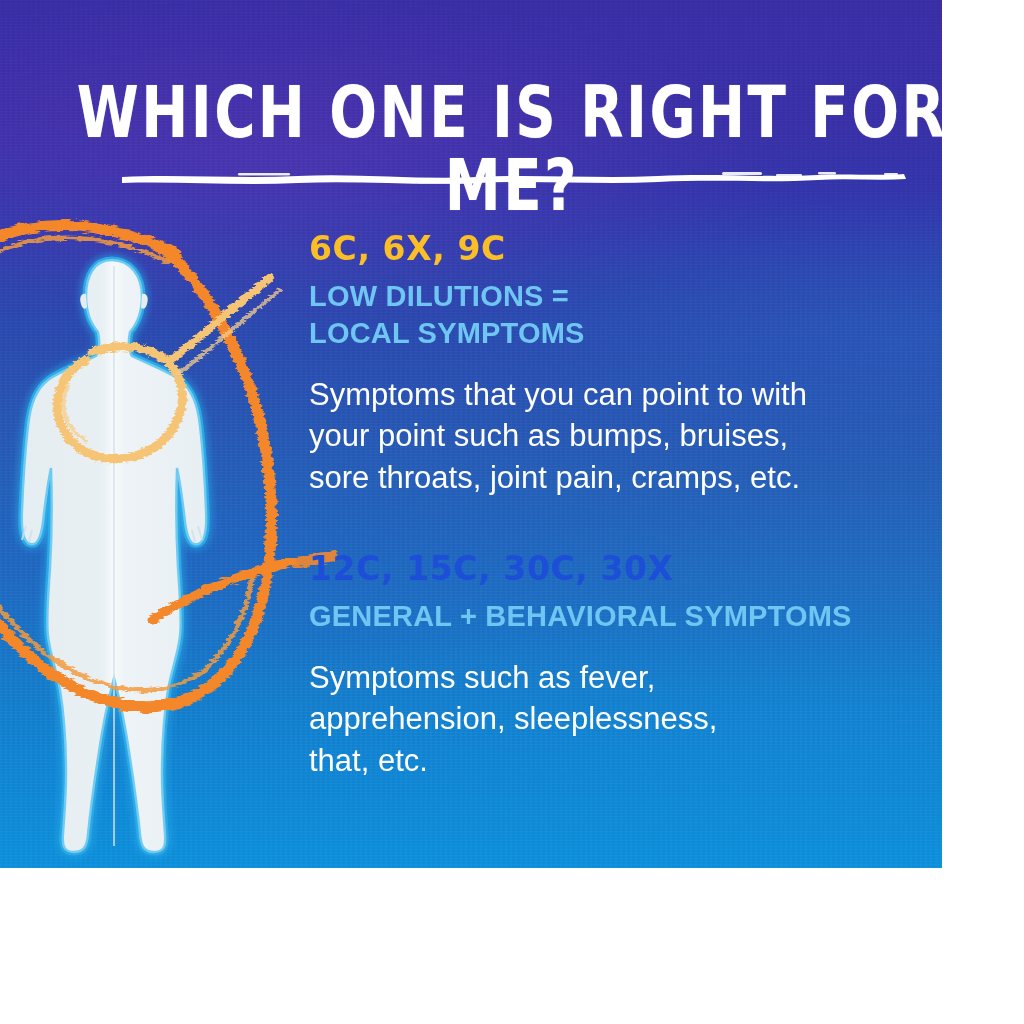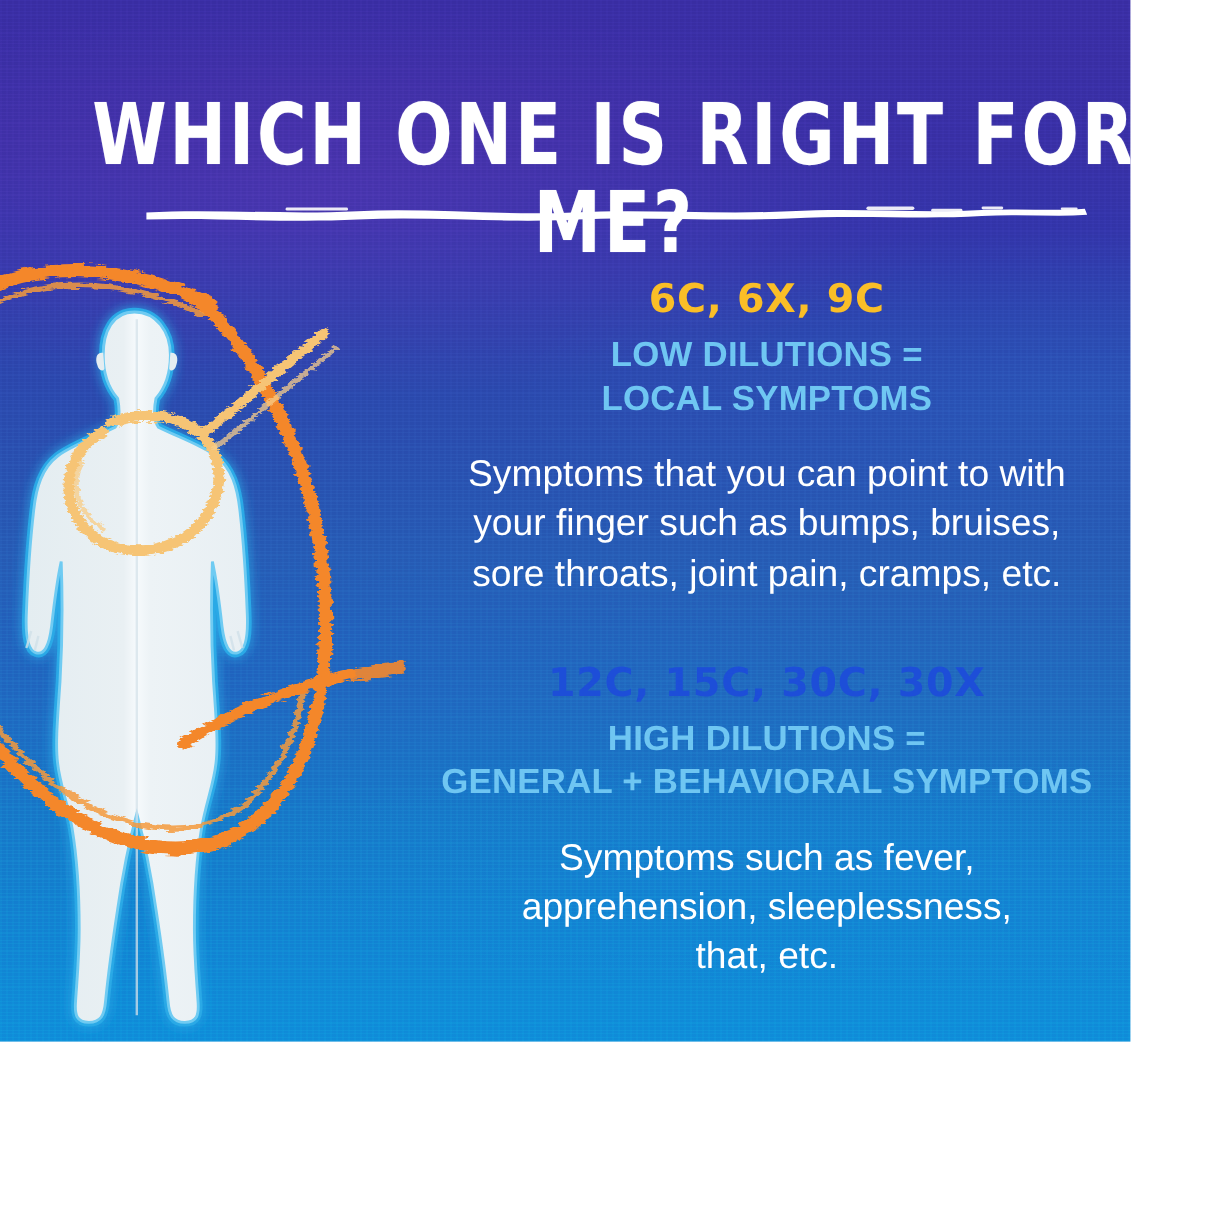--- a/index.html
+++ b/index.html
@@ -128,21 +128,20 @@
     pointer-events: none;
   }
 
   
   .content {
     position: absolute;
     left: 309px;
     top: 232px;
     width: 660px;
     z-index: 7;
-    text-align: center;
   }
   .block { margin-bottom: 0; }
   .block.second { margin-top: 54px; }
 
   .potency {
     font-family: "DejaVu Sans", sans-serif;
     font-weight: 700;
     font-size: 33px;
     line-height: 1.0;
     letter-spacing: .6px;
@@ -425,29 +424,28 @@
   <div class="content">
 
     <div class="block first">
       <div class="potency gold">6C, 6X, 9C</div>
       <div class="subhead">
         <span class="ln">LOW DILUTIONS =</span>
         <span class="ln">LOCAL SYMPTOMS</span>
       </div>
       <p class="body-copy">
         <span class="ln">Symptoms that you can point to with</span>
-        <span class="ln">your finger such as bumps, bruises,</span>
+        <span class="ln">your point such as bumps, bruises,</span>
         <span class="ln">sore throats, joint pain, cramps, etc.</span>
       </p>
     </div>
 
     <div class="block second">
       <div class="potency orange">12C, 15C, 30C, 30X</div>
       <div class="subhead">
-        <span class="ln">HIGH DILUTIONS  =</span>
         <span class="ln">GENERAL + BEHAVIORAL SYMPTOMS</span>
       </div>
       <p class="body-copy">
         <span class="ln">Symptoms such as fever,</span>
         <span class="ln">apprehension, sleeplessness,</span>
         <span class="ln">that, etc.</span>
       </p>
     </div>
 
   </div>

